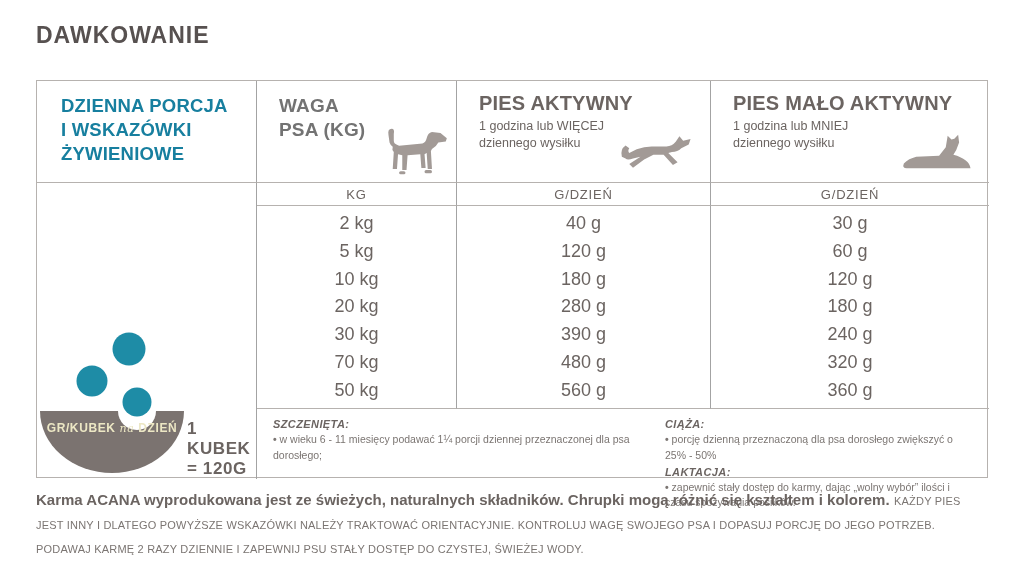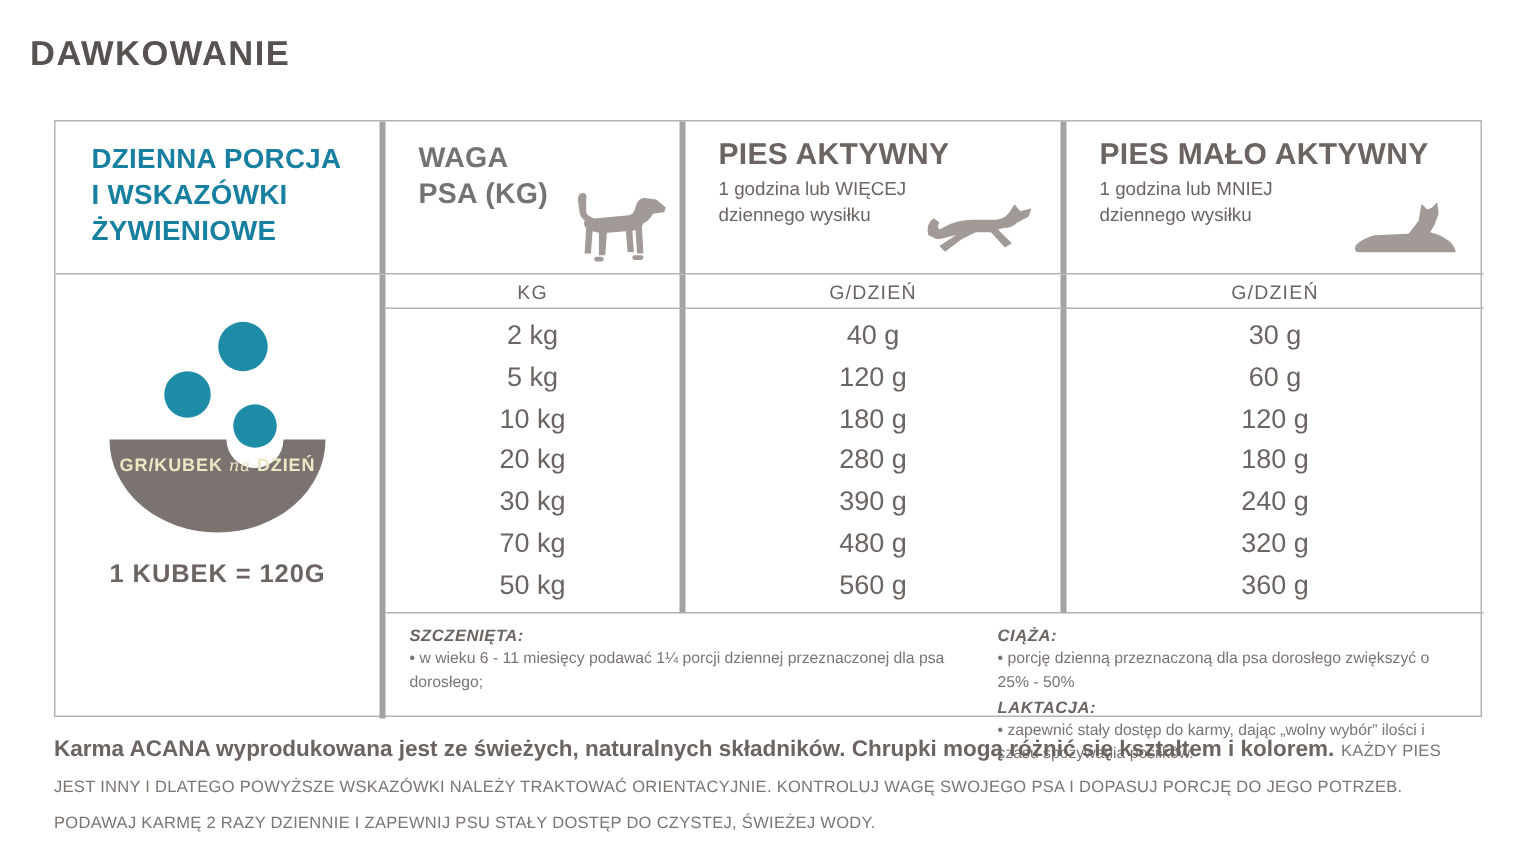--- a/index.html
+++ b/index.html
@@ -1,32 +1,32 @@
 <!DOCTYPE html>
 <html><head>
 <meta charset="utf-8">
 <style>
   html,body{margin:0;padding:0;}
   body{
     width:1014px;height:561px;position:relative;background:#ffffff;
     font-family:"Liberation Sans", sans-serif;color:#6b6461;overflow:hidden;
   }
   .page-title{
-    position:absolute;left:20px;top:22px;
+    position:absolute;left:36px;top:22px;
     font-size:23px;font-weight:bold;letter-spacing:1px;color:#575150;
   }
   .dose-table{
     position:absolute;left:36px;top:80px;width:952px;height:398px;
     display:grid;
     grid-template-columns:220px 200px 254px 278px;
     grid-template-rows:102px 23px 203px 70px;
     border:1px solid #b6b2af;box-sizing:border-box;
   }
   .cell{box-sizing:border-box;position:relative;}
-  .b-r{border-right:4px solid #a3a3a3;}
+  .b-r{border-right:1px solid #a3a3a3;}
   .b-b{border-bottom:1px solid #b6b2af;}
 
   .portion-header{padding:13px 10px 0 24px;}
   .portion-header .line{color:#177f9f;font-size:18.5px;font-weight:bold;line-height:1.3;letter-spacing:0.2px;}
 
   .weight-header{padding:13px 10px 0 22px;}
   .weight-header .line{font-size:19px;font-weight:bold;line-height:1.25;color:#737373;letter-spacing:0.2px;}
 
   .col-header{padding:11px 10px 0 22px;}
   .col-header .hd-title{font-size:20px;font-weight:bold;color:#6b6461;letter-spacing:0.2px;margin-bottom:3px;}
@@ -37,21 +37,21 @@
   .dog-running{right:12px;bottom:10px;}
   .dog-lying{right:8px;bottom:8px;}
 
   .subhead{display:flex;align-items:center;justify-content:center;
     font-size:13px;color:#6b6461;letter-spacing:0.8px;}
 
   .data-col{display:flex;flex-direction:column;justify-content:space-around;
     padding:4px 0;text-align:center;}
   .data-val{font-size:18px;color:#6b6461;}
 
-  .bowl-cell{grid-column:1;grid-row:2/5;display:flex;flex-direction:column;align-items:center;}
+  .bowl-cell{grid-column:1;grid-row:2/5;display:flex;flex-direction:row;align-items:flex-end;}
   .bowl-wrap{position:relative;width:150px;height:160px;margin-top:18px;}
   .bowl-label{
     position:absolute;top:102px;left:0;width:100%;text-align:center;
     color:#ece7c4;font-size:12px;font-weight:bold;letter-spacing:0.6px;
   }
   .bowl-label .na{font-family:"DejaVu Serif", serif;font-style:italic;font-weight:normal;
     text-transform:lowercase;font-size:11px;}
   .cup-note{margin-top:12px;font-size:17px;font-weight:bold;color:#6b6461;letter-spacing:0.6px;}
 
   .notes-cell{grid-column:2/5;grid-row:4;display:flex;padding:7px 14px 0 16px;}

